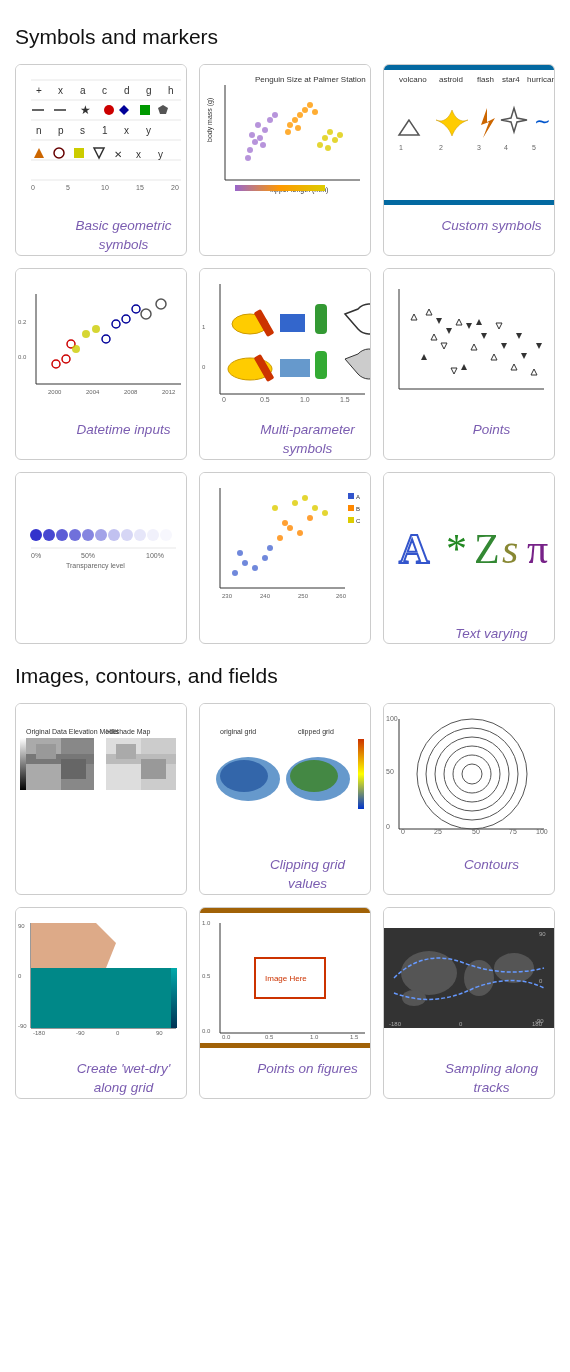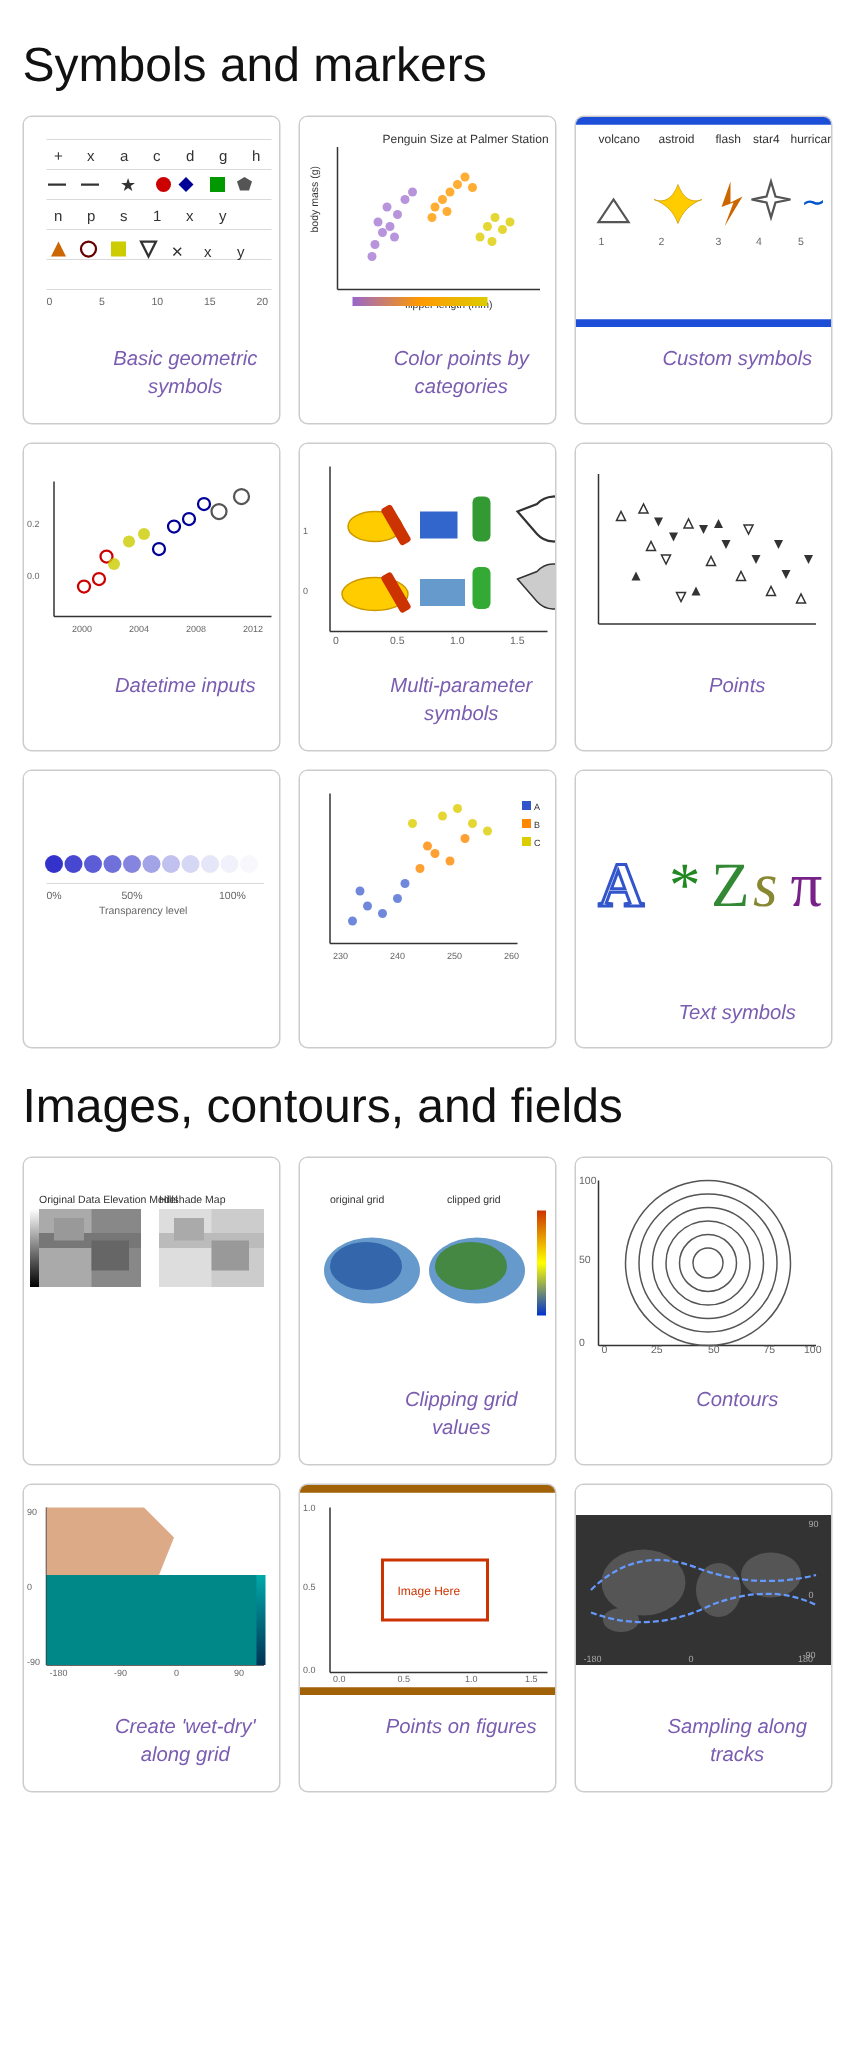--- a/index.html
+++ b/index.html
@@ -3,39 +3,38 @@
   <meta charset="utf-8">
   <style>
     * { box-sizing: border-box; margin: 0; padding: 0; }
     body {
       font-family: Arial, sans-serif;
       background: #fff;
       width: 570px;
       padding: 10px 15px;
     }
     h2 {
-      font-size: 32px;
+      font-size: 21px;
       font-weight: normal;
       margin: 15px 0 15px 0;
       color: #111;
     }
     .grid {
       display: grid;
       grid-template-columns: repeat(3, 1fr);
       gap: 12px;
       margin-bottom: 20px;
     }
     .card {
       border: 1px solid #ccc;
       border-radius: 6px;
       overflow: hidden;
       display: flex;
       flex-direction: column;
       align-items: center;
-      padding-bottom: 14px;
       cursor: pointer;
     }
     .card-image {
       width: 100%;
       height: 140px;
       background: #f5f5f5;
       display: flex;
       align-items: center;
       justify-content: center;
       overflow: hidden;
@@ -51,21 +50,21 @@
       color: #7a5cb0;
       font-style: italic;
       padding: 0 8px;
       line-height: 1.4;
       margin-left: 45px;
     }
 
     
     .img-basic { background: #fff; }
     .img-color { background: #fff; }
-    .img-custom { background: #1d4ed8; text-align: center; }
+    .img-custom { background: #0369a1; text-align: center; }
     .img-datetime { background: #fff; }
     .img-multi { background: #fff; }
     .img-points { background: #fff; }
     .img-transparency { background: #fff; }
     .img-scatter { background: #fff; }
     .img-text { background: #fff; }
     .img-gridgrad { background: #fff; }
     .img-clipping { background: #fff; }
     .img-contours { background: #fff; }
     .img-wetdry { background: #fff; }
@@ -183,21 +182,20 @@
     <rect x="35" y="115" width="90" height="6" fill="url(#grad1)"></rect>
     <defs>
       <linearGradient id="grad1" x1="0%" y1="0%" x2="100%" y2="0%">
         <stop offset="0%" style="stop-color:#9966cc"></stop>
         <stop offset="50%" style="stop-color:#ff9900"></stop>
         <stop offset="100%" style="stop-color:#ddcc00"></stop>
       </linearGradient>
     </defs>
   </svg>
 </div>
-    <div class="card-label">Color points by categories</div>
   </div>
 
   <div class="card">
     <div class="card-image img-custom" id="img-custom-symbols">
   <svg viewBox="0 0 170 130" xmlns="http://www.w3.org/2000/svg" width="170" height="130">
     <rect width="170" height="130" fill="white"></rect>
 
     <text x="15" y="12" font-size="8" fill="#333">volcano</text>
     <text x="55" y="12" font-size="8" fill="#333">astroid</text>
     <text x="93" y="12" font-size="8" fill="#333">flash</text>
@@ -400,21 +398,21 @@
 
     <text x="62" y="70" font-size="42" fill="#228822" font-family="serif">*</text>
 
     <text x="90" y="70" font-size="42" fill="#338833" font-family="serif">Z</text>
 
     <text x="118" y="70" font-size="42" fill="#888833" font-style="italic" font-family="serif">s</text>
 
     <text x="143" y="70" font-size="42" fill="#772288" font-family="serif">π</text>
   </svg>
 </div>
-    <div class="card-label">Text symbols</div>
+    <div class="card-label">Text varying</div>
   </div>
 </div>
 
 <h2>Images, contours, and fields</h2>
 
 <div class="grid">
 
   <div class="card">
     <div class="card-image img-gridgrad" id="img-gridgrad">
   <svg viewBox="0 0 170 100" xmlns="http://www.w3.org/2000/svg" width="170" height="100">

